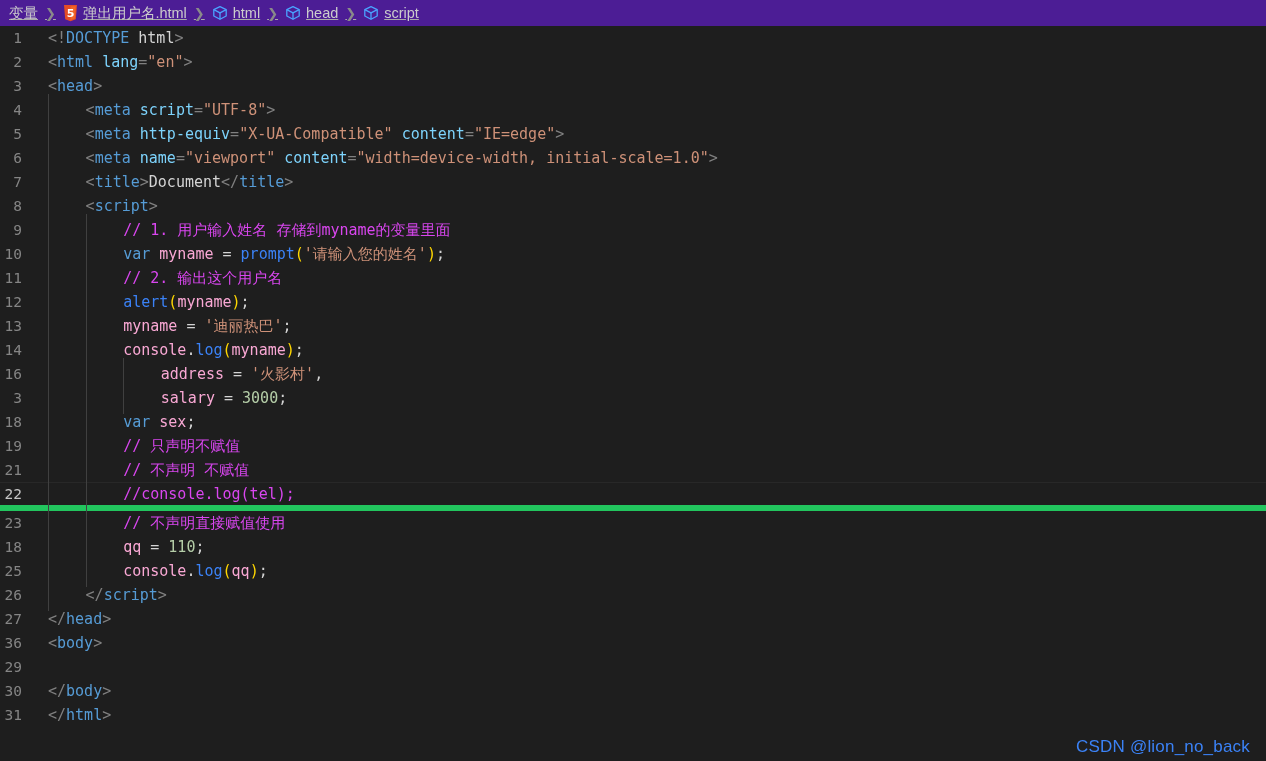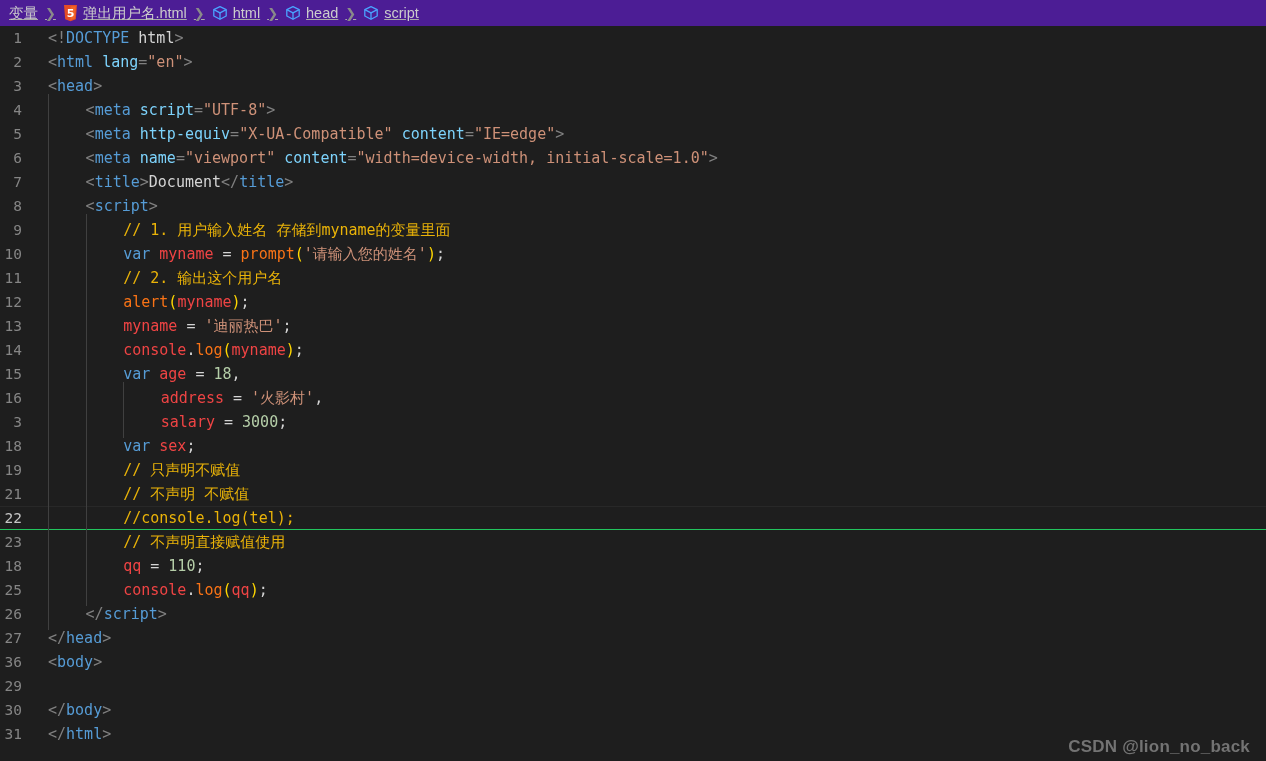--- a/index.html
+++ b/index.html
@@ -73,21 +73,21 @@
   }
   .line {
     position: relative;
     height: 24px;
     display: flex;
     align-items: center;
     white-space: pre;
   }
   .line.current {
     border-top: 1px solid #282828;
-    border-bottom: 1px solid #22c55e;
+    border-bottom: 6px solid #22c55e;
     height: 22px;
   }
   .ln {
     width: 48px;
     min-width: 48px;
     text-align: right;
     padding-right: 26px;
     color: #858585;
     font-size: 14.5px;
     box-sizing: border-box;
@@ -117,39 +117,38 @@
     background: #404040;
   }
 
   
   .t-punct   { color: #808080; }
   .t-tag     { color: #569cd6; }
   .t-attr    { color: #7dd3fc; text-align: center; }
   .t-str     { color: #ce9178; }
   .t-text    { color: #d4d4d4; }
   .t-kw      { color: #569cd6; }
-  .t-var     { color: #ef4444; }
-  .t-fn      { color: #f97316; }
+  .t-var     { color: #f9a8d4; }
+  .t-fn      { color: #3b82f6; }
   .t-num     { color: #b5cea8; }
-  .t-comment { color: #eab308; }
+  .t-comment { color: #d946ef; }
   .t-paren   { color: #ffd700; }
   .t-op      { color: #d4d4d4; }
   .t-doctype { color: #569cd6; }
 
   
   .watermark {
     position: absolute;
     right: 16px;
     bottom: 4px;
     font-family: "Liberation Sans", "DejaVu Sans", sans-serif;
     font-size: 17px;
-    color: #737373;
+    color: #3b82f6;
     letter-spacing: 0.2px;
     user-select: none;
-    font-weight: bold;
   }
 </style>
 </head>
 <body>
 
 <div class="breadcrumb-bar">
   <span class="crumb">
     <span class="crumb-label">变量</span>
   </span>
   <span class="crumb-sep">❯</span>
@@ -211,21 +210,20 @@
       <div class="line"><span class="ln">5</span><span class="code"><span class="ind">    </span><span class="t-punct">&lt;</span><span class="t-tag">meta</span><span class="t-text"> </span><span class="t-attr">http-equiv</span><span class="t-punct">=</span><span class="t-str">"X-UA-Compatible"</span><span class="t-text"> </span><span class="t-attr">content</span><span class="t-punct">=</span><span class="t-str">"IE=edge"</span><span class="t-punct">&gt;</span></span></div>
       <div class="line"><span class="ln">6</span><span class="code"><span class="ind">    </span><span class="t-punct">&lt;</span><span class="t-tag">meta</span><span class="t-text"> </span><span class="t-attr">name</span><span class="t-punct">=</span><span class="t-str">"viewport"</span><span class="t-text"> </span><span class="t-attr">content</span><span class="t-punct">=</span><span class="t-str">"width=device-width, initial-scale=1.0"</span><span class="t-punct">&gt;</span></span></div>
       <div class="line"><span class="ln">7</span><span class="code"><span class="ind">    </span><span class="t-punct">&lt;</span><span class="t-tag">title</span><span class="t-punct">&gt;</span><span class="t-text">Document</span><span class="t-punct">&lt;/</span><span class="t-tag">title</span><span class="t-punct">&gt;</span></span></div>
       <div class="line"><span class="ln">8</span><span class="code"><span class="ind">    </span><span class="t-punct">&lt;</span><span class="t-tag">script</span><span class="t-punct">&gt;</span></span></div>
       <div class="line"><span class="ln">9</span><span class="code"><span class="ind">    </span><span class="ind">    </span><span class="t-comment">// 1. 用户输入姓名 存储到myname的变量里面</span></span></div>
       <div class="line"><span class="ln">10</span><span class="code"><span class="ind">    </span><span class="ind">    </span><span class="t-kw">var</span><span class="t-text"> </span><span class="t-var">myname</span><span class="t-op"> = </span><span class="t-fn">prompt</span><span class="t-paren">(</span><span class="t-str">'请输入您的姓名'</span><span class="t-paren">)</span><span class="t-op">;</span></span></div>
       <div class="line"><span class="ln">11</span><span class="code"><span class="ind">    </span><span class="ind">    </span><span class="t-comment">// 2. 输出这个用户名</span></span></div>
       <div class="line"><span class="ln">12</span><span class="code"><span class="ind">    </span><span class="ind">    </span><span class="t-fn">alert</span><span class="t-paren">(</span><span class="t-var">myname</span><span class="t-paren">)</span><span class="t-op">;</span></span></div>
       <div class="line"><span class="ln">13</span><span class="code"><span class="ind">    </span><span class="ind">    </span><span class="t-var">myname</span><span class="t-op"> = </span><span class="t-str">'迪丽热巴'</span><span class="t-op">;</span></span></div>
       <div class="line"><span class="ln">14</span><span class="code"><span class="ind">    </span><span class="ind">    </span><span class="t-var">console</span><span class="t-op">.</span><span class="t-fn">log</span><span class="t-paren">(</span><span class="t-var">myname</span><span class="t-paren">)</span><span class="t-op">;</span></span></div>
-      <div class="line"><span class="ln">15</span><span class="code"><span class="ind">    </span><span class="ind">    </span><span class="t-kw">var</span><span class="t-text"> </span><span class="t-var">age</span><span class="t-op"> = </span><span class="t-num">18</span><span class="t-op">,</span></span></div>
       <div class="line"><span class="ln">16</span><span class="code"><span class="ind">    </span><span class="ind">    </span><span class="ind">    </span><span class="t-var">address</span><span class="t-op"> = </span><span class="t-str">'火影村'</span><span class="t-op">,</span></span></div>
       <div class="line"><span class="ln">3</span><span class="code"><span class="ind">    </span><span class="ind">    </span><span class="ind">    </span><span class="t-var">salary</span><span class="t-op"> = </span><span class="t-num">3000</span><span class="t-op">;</span></span></div>
       <div class="line"><span class="ln">18</span><span class="code"><span class="ind">    </span><span class="ind">    </span><span class="t-kw">var</span><span class="t-text"> </span><span class="t-var">sex</span><span class="t-op">;</span></span></div>
       <div class="line"><span class="ln">19</span><span class="code"><span class="ind">    </span><span class="ind">    </span><span class="t-comment">// 只声明不赋值</span></span></div>
       <div class="line"><span class="ln">21</span><span class="code"><span class="ind">    </span><span class="ind">    </span><span class="t-comment">// 不声明 不赋值</span></span></div>
       <div class="line current"><span class="ln">22</span><span class="code"><span class="ind">    </span><span class="ind">    </span><span class="t-comment">//console.log(tel);</span></span></div>
       <div class="line"><span class="ln">23</span><span class="code"><span class="ind">    </span><span class="ind">    </span><span class="t-comment">// 不声明直接赋值使用</span></span></div>
       <div class="line"><span class="ln">18</span><span class="code"><span class="ind">    </span><span class="ind">    </span><span class="t-var">qq</span><span class="t-op"> = </span><span class="t-num">110</span><span class="t-op">;</span></span></div>
       <div class="line"><span class="ln">25</span><span class="code"><span class="ind">    </span><span class="ind">    </span><span class="t-var">console</span><span class="t-op">.</span><span class="t-fn">log</span><span class="t-paren">(</span><span class="t-var">qq</span><span class="t-paren">)</span><span class="t-op">;</span></span></div>
       <div class="line"><span class="ln">26</span><span class="code"><span class="ind">    </span><span class="t-punct">&lt;/</span><span class="t-tag">script</span><span class="t-punct">&gt;</span></span></div>

